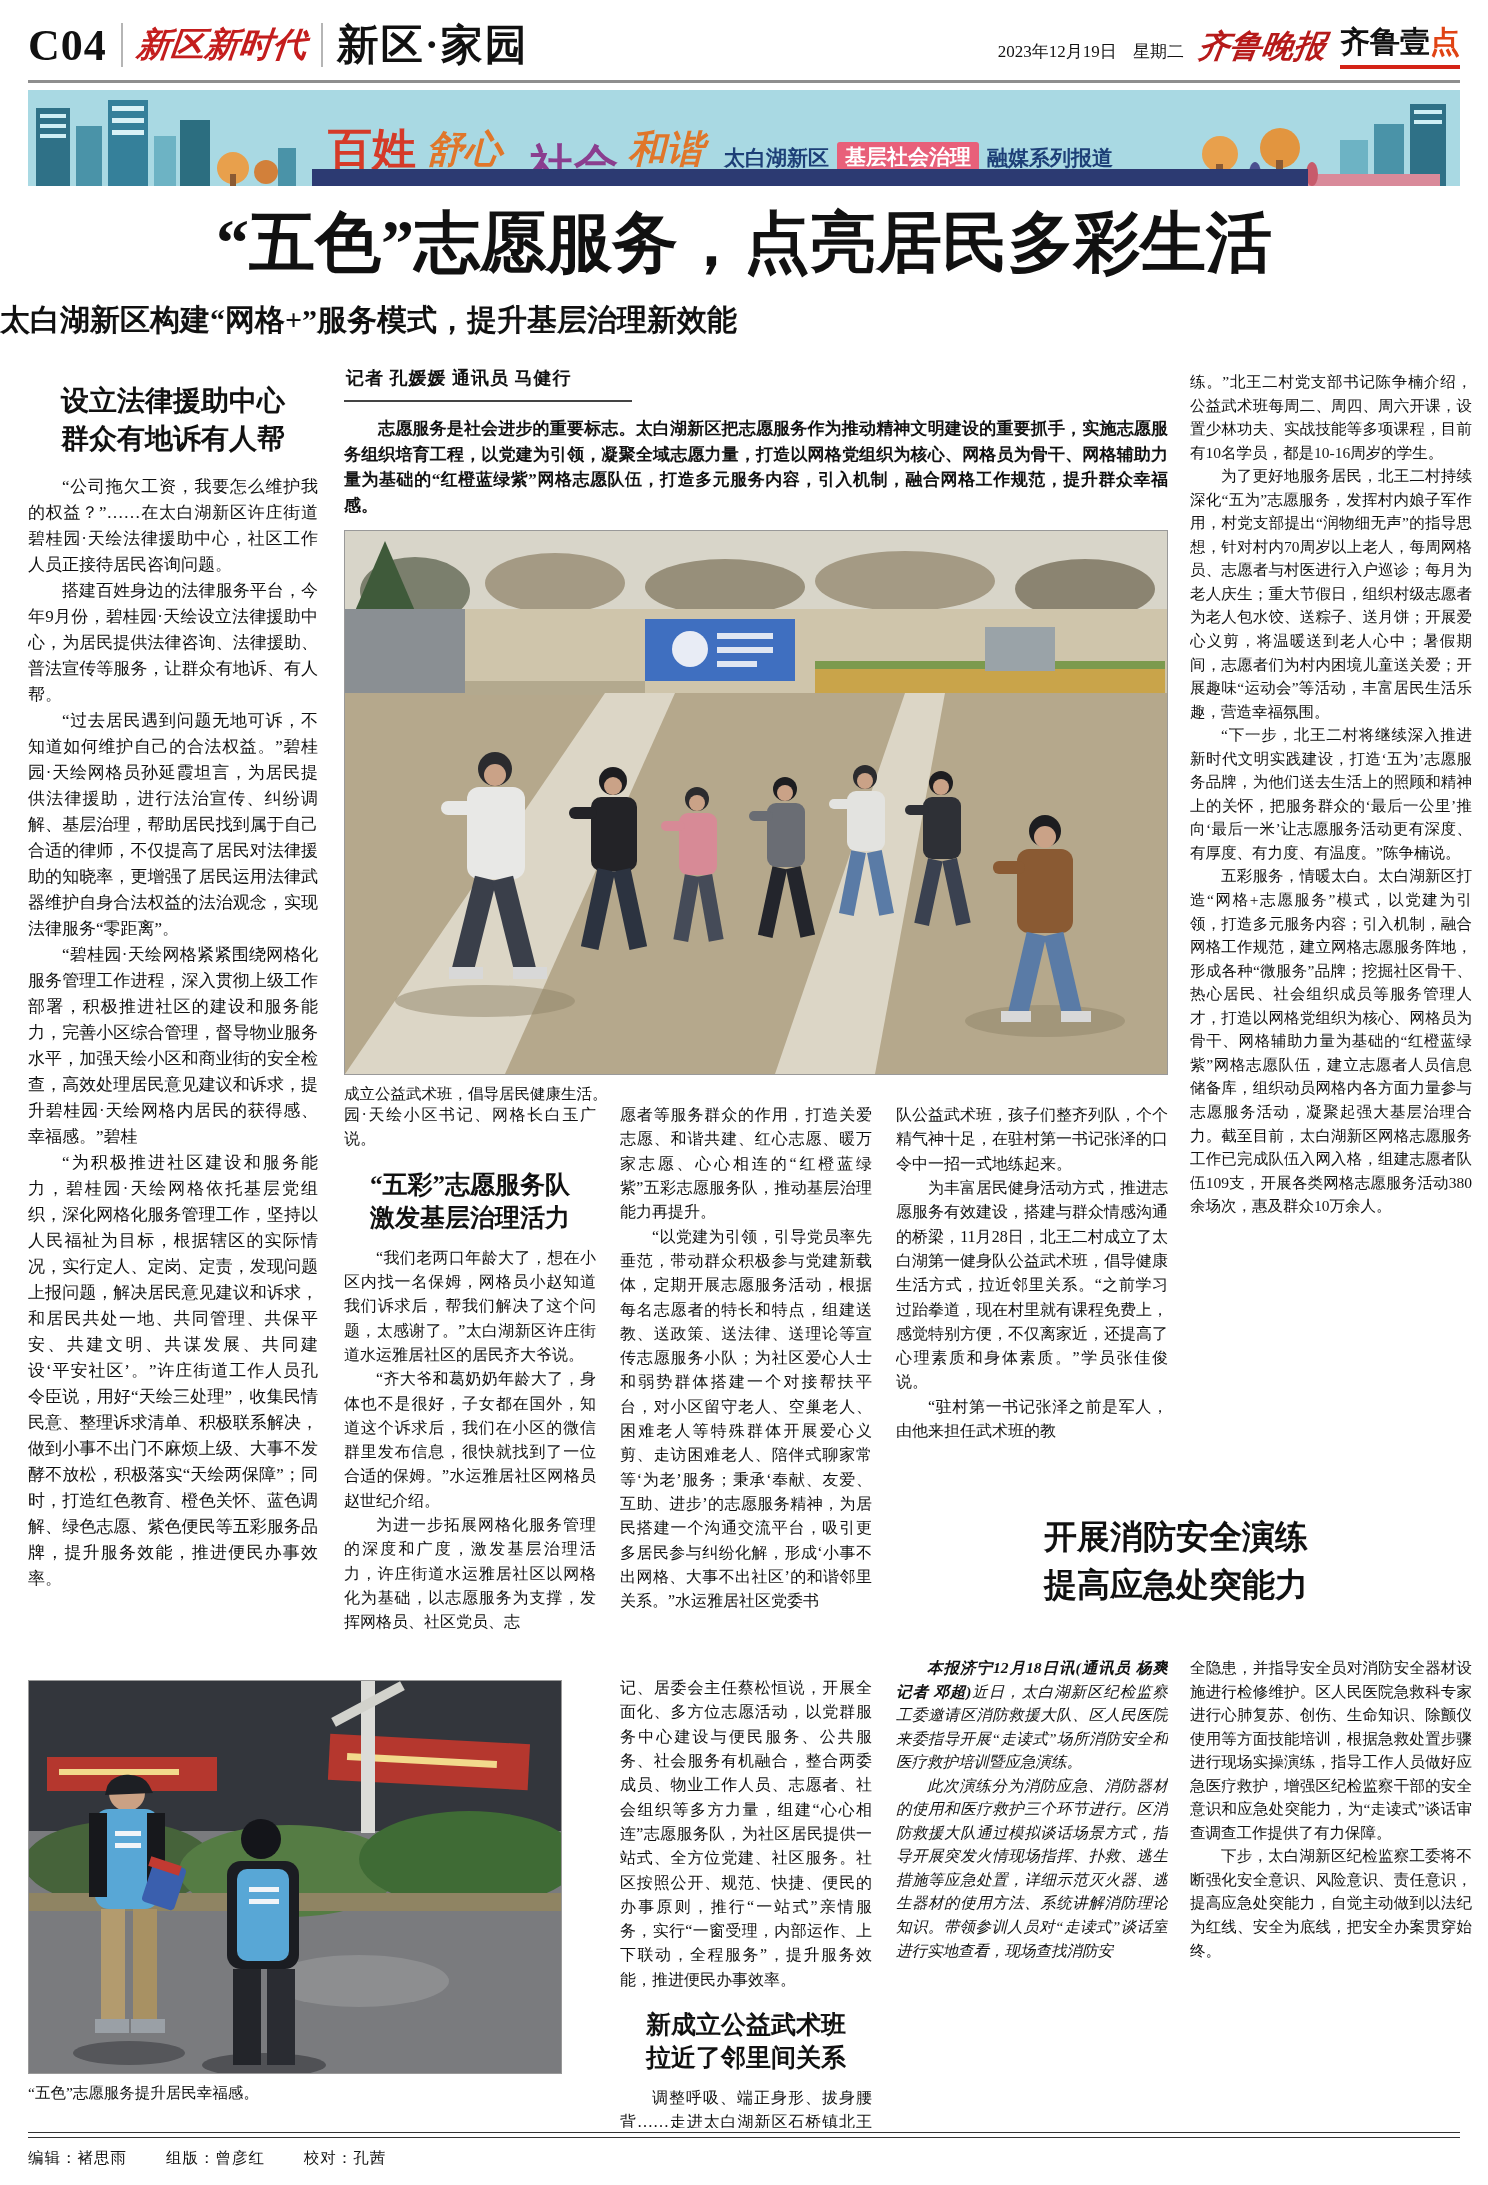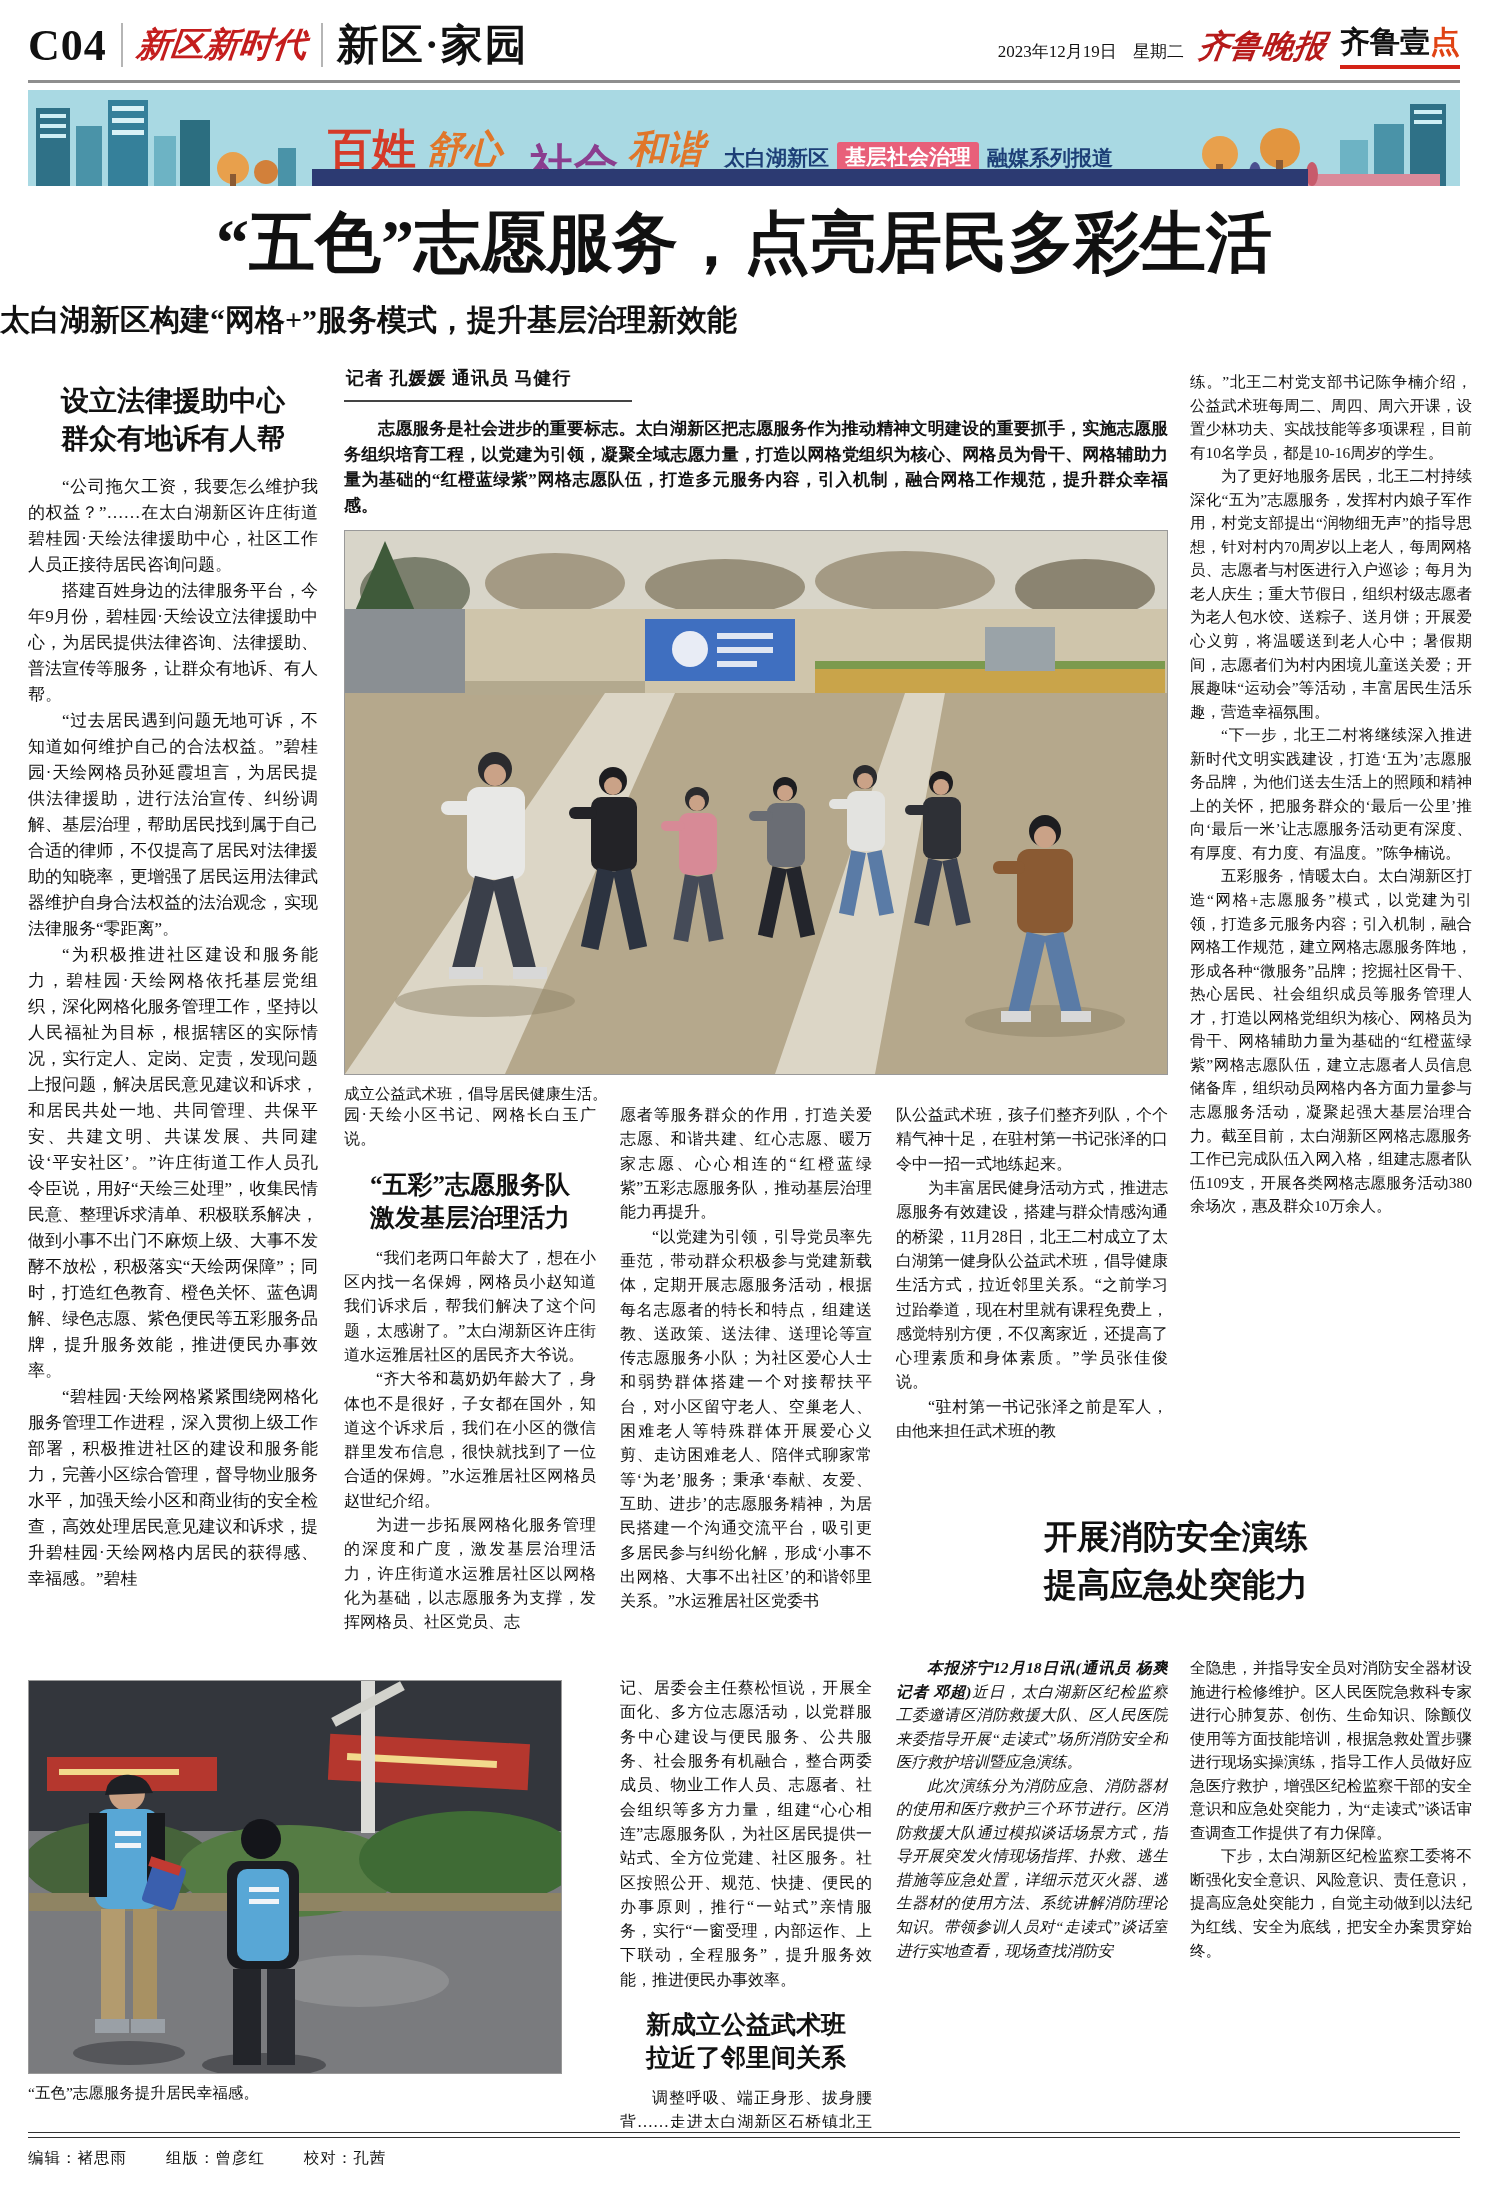--- a/index.html
+++ b/index.html
@@ -132,22 +132,22 @@
 <div class="abs" id="subtitle">太白湖新区构建“网格+”服务模式，提升基层治理新效能</div>
 
 <div class="abs body-text clip" id="col1">
   <div class="col-head">
     <div>设立法律援助中心</div>
     <div>群众有地诉有人帮</div>
   </div>
   <p>“公司拖欠工资，我要怎么维护我的权益？”……在太白湖新区许庄街道碧桂园·天绘法律援助中心，社区工作人员正接待居民咨询问题。</p>
   <p>搭建百姓身边的法律服务平台，今年9月份，碧桂园·天绘设立法律援助中心，为居民提供法律咨询、法律援助、普法宣传等服务，让群众有地诉、有人帮。</p>
   <p>“过去居民遇到问题无地可诉，不知道如何维护自己的合法权益。”碧桂园·天绘网格员孙延霞坦言，为居民提供法律援助，进行法治宣传、纠纷调解、基层治理，帮助居民找到属于自己合适的律师，不仅提高了居民对法律援助的知晓率，更增强了居民运用法律武器维护自身合法权益的法治观念，实现法律服务“零距离”。</p>
+  <p>“碧桂园·天绘网格紧紧围绕网格化服务管理工作进程，深入贯彻上级工作部署，积极推进社区的建设和服务能力，完善小区综合管理，督导物业服务水平，加强天绘小区和商业街的安全检查，高效处理居民意见建议和诉求，提升碧桂园·天绘网格内居民的获得感、幸福感。”碧桂</p>
   <p>“为积极推进社区建设和服务能力，碧桂园·天绘网格依托基层党组织，深化网格化服务管理工作，坚持以人民福祉为目标，根据辖区的实际情况，实行定人、定岗、定责，发现问题上报问题，解决居民意见建议和诉求，和居民共处一地、共同管理、共保平安、共建文明、共谋发展、共同建设‘平安社区’。”许庄街道工作人员孔令臣说，用好“天绘三处理”，收集民情民意、整理诉求清单、积极联系解决，做到小事不出门不麻烦上级、大事不发酵不放松，积极落实“天绘两保障”；同时，打造红色教育、橙色关怀、蓝色调解、绿色志愿、紫色便民等五彩服务品牌，提升服务效能，推进便民办事效率。</p>
-  <p>“碧桂园·天绘网格紧紧围绕网格化服务管理工作进程，深入贯彻上级工作部署，积极推进社区的建设和服务能力，完善小区综合管理，督导物业服务水平，加强天绘小区和商业街的安全检查，高效处理居民意见建议和诉求，提升碧桂园·天绘网格内居民的获得感、幸福感。”碧桂</p>
 </div>
 
 <div class="abs" id="middle">
   <div class="byline">记者 孔媛媛 通讯员 马健行</div>
   <div class="lead">
     <p>志愿服务是社会进步的重要标志。太白湖新区把志愿服务作为推动精神文明建设的重要抓手，实施志愿服务组织培育工程，以党建为引领，凝聚全域志愿力量，打造以网格党组织为核心、网格员为骨干、网格辅助力量为基础的“红橙蓝绿紫”网格志愿队伍，打造多元服务内容，引入机制，融合网格工作规范，提升群众幸福感。</p>
   </div>
   <div class="photo-frame">
     <svg width="822" height="543" viewBox="0 0 822 543">
       <rect width="822" height="543" fill="#b5a88c"></rect>

